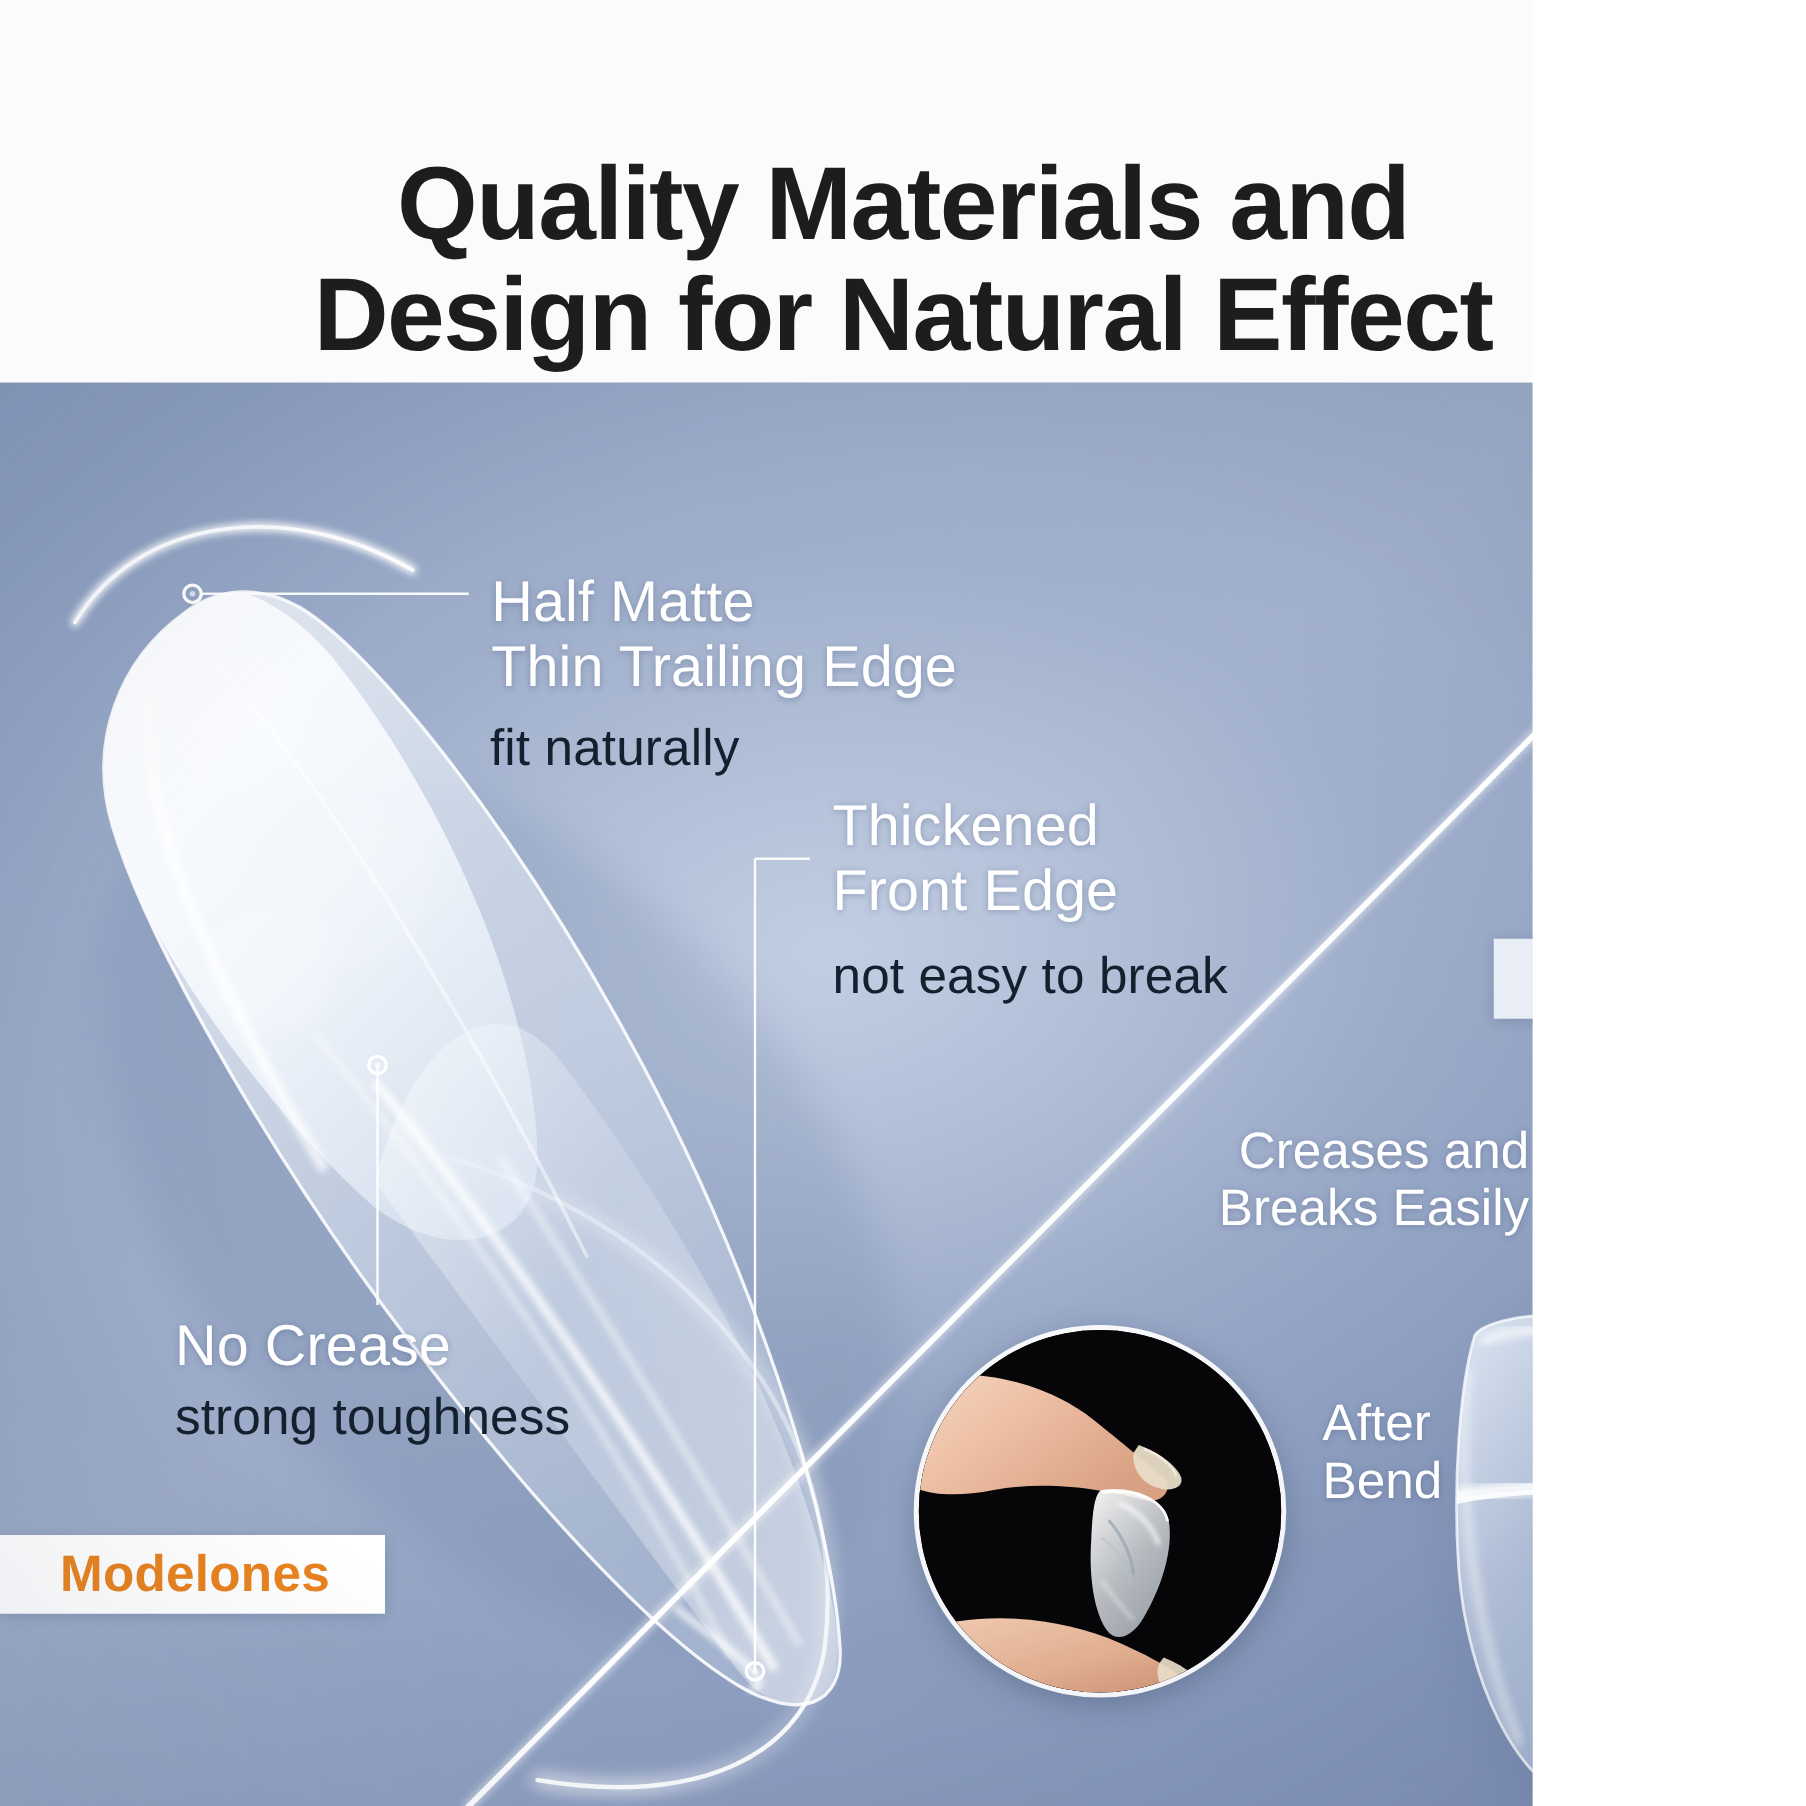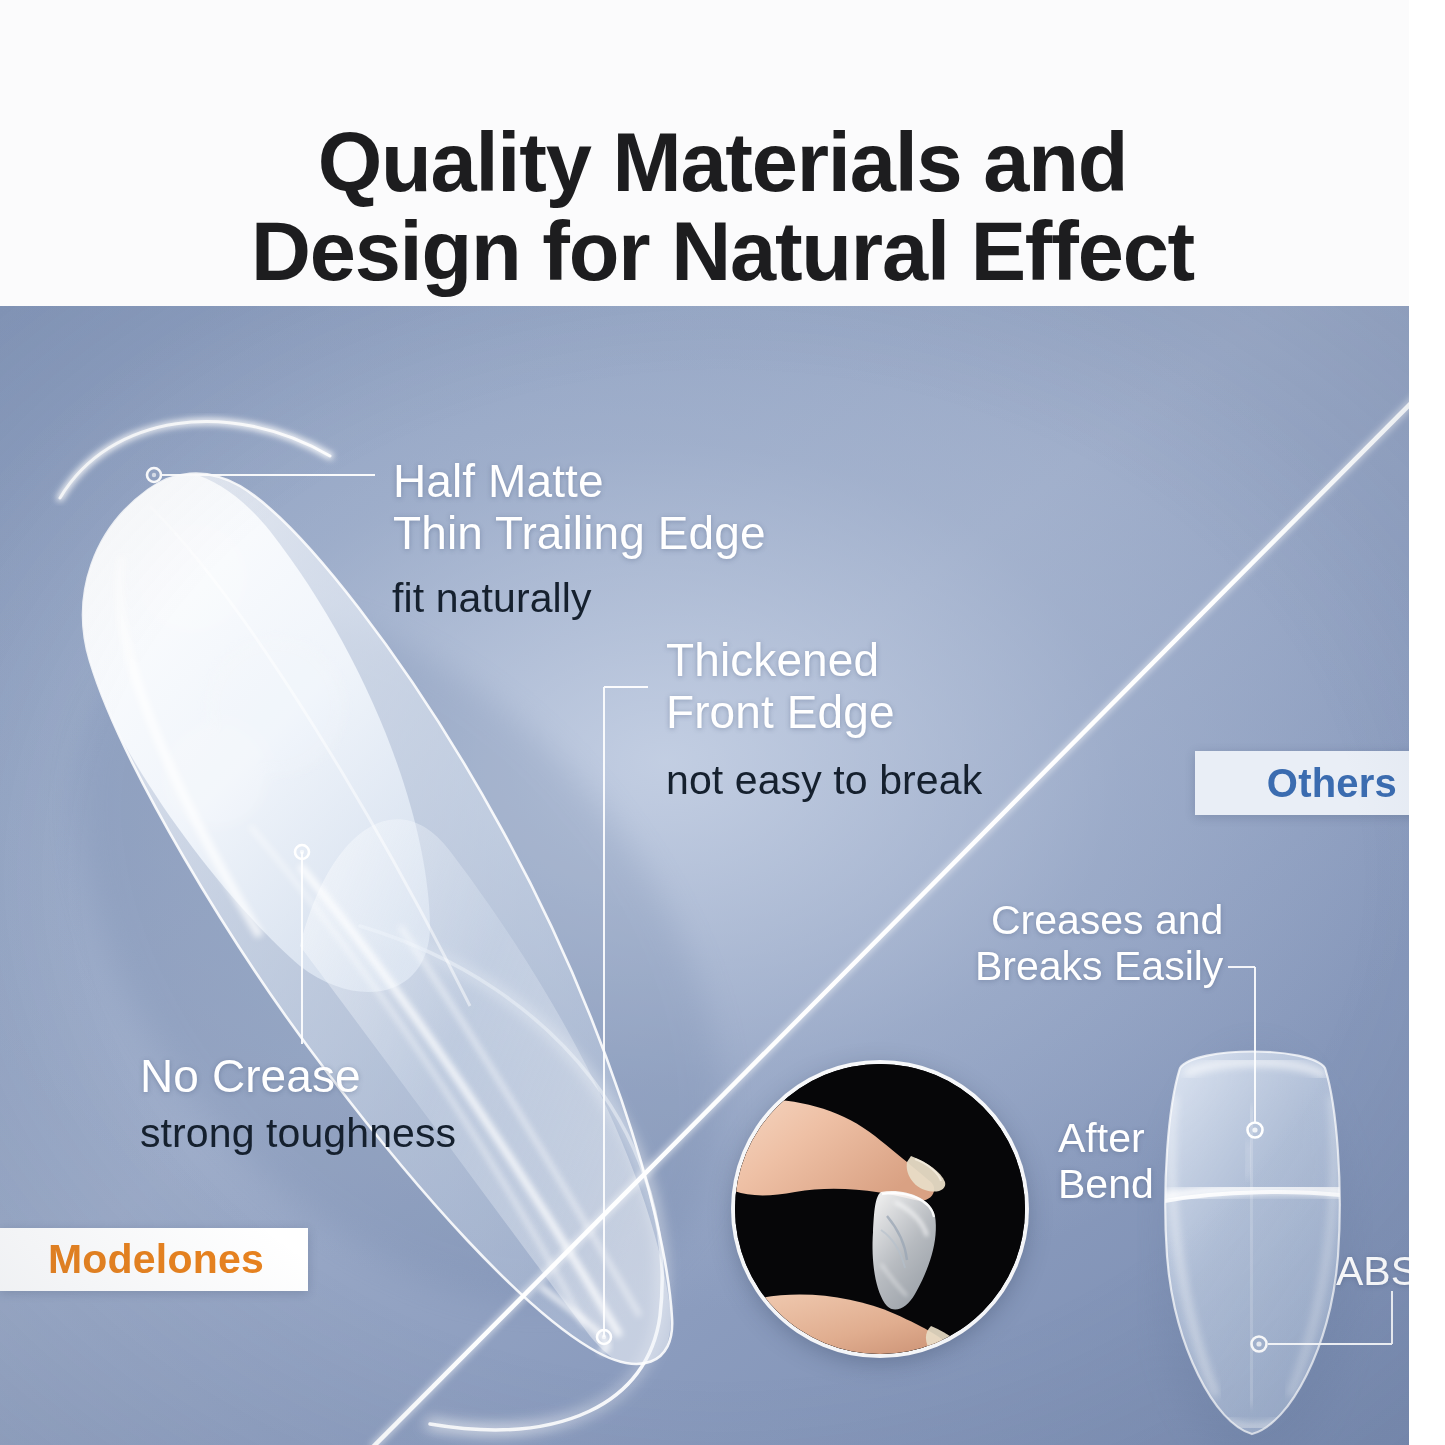--- a/index.html
+++ b/index.html
@@ -5,21 +5,21 @@
   html, body {
     margin: 0;
     padding: 0;
     background: #ffffff;
   }
   body {
     font-family: "Liberation Sans", sans-serif;
   }
   #page {
     position: relative;
-    width: 1409px;
+    width: 1226px;
     height: 1445px;
     overflow: hidden;
     background: #ffffff;
   }
 
   
   #header-band {
     position: absolute;
     left: 0; top: 0;
     width: 1445px;

